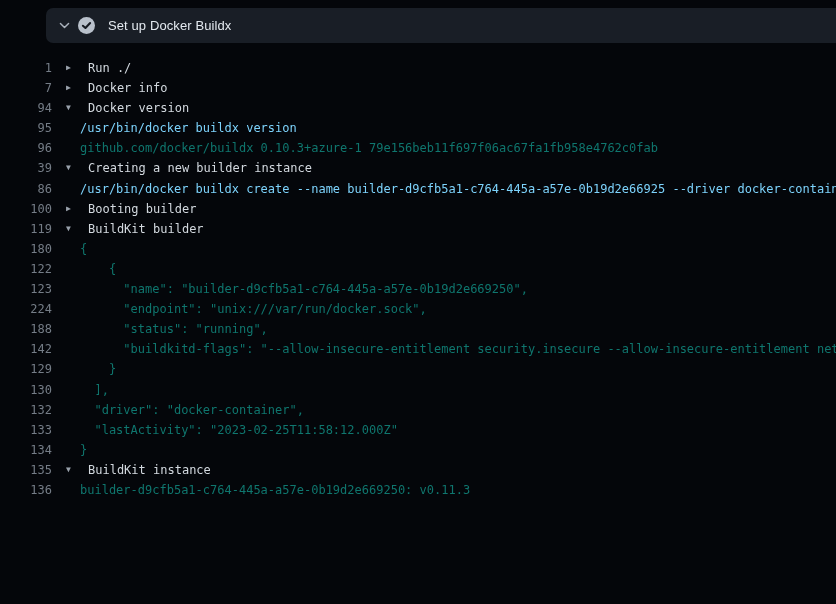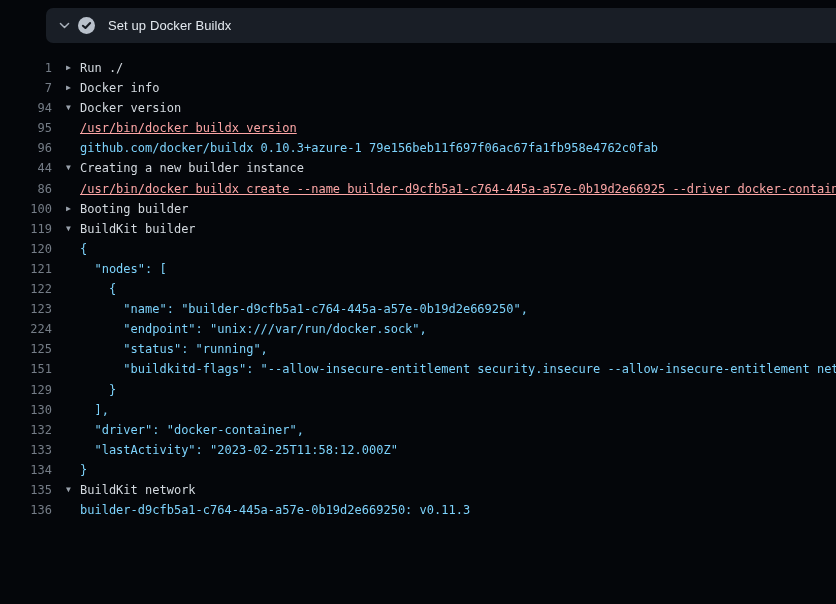--- a/index.html
+++ b/index.html
@@ -31,24 +31,24 @@
   }
   .row{display:flex;height:20.1px;white-space:pre;overflow:hidden;}
   .row .num{
     flex:0 0 52px;width:52px;text-align:right;color:#757d87;
     user-select:none;cursor:pointer;
   }
   .row .marker{
     flex:0 0 14px;width:14px;margin-left:14px;color:#99a1ab;
     font-size:8px;line-height:20.1px;text-align:left;
   }
-  .row .txt{color:#7dd3fc;}
+  .row .txt{color:#0f766e;}
   .row.group{cursor:pointer;}
-  .row.group .txt{color:#d3d9df;}
-  .row.cmd .txt{color:#fca5a5;text-decoration:underline;}
+  .row.group .txt{color:#d3d9df;margin-left:8px;}
+  .row.cmd .txt{color:#7dd3fc;}
 </style>
 </head>
 <body>
 
 <div class="step-header">
   <svg class="chev" viewBox="0 0 16 16" fill="none">
     <path d="M3 5.5 L8 10.5 L13 5.5" stroke="#aab2bc" stroke-width="1.8" stroke-linecap="round" stroke-linejoin="round"></path>
   </svg>
   <span class="check-wrap">
     <svg width="17" height="17" viewBox="0 0 16 16">
@@ -58,31 +58,30 @@
   </span>
   <span class="step-title">Set up Docker Buildx</span>
 </div>
 
 <div class="log" id="log">
     <div class="row group"><span class="num">1</span><span class="marker">▶</span><span class="txt">Run ./</span></div>
     <div class="row group"><span class="num">7</span><span class="marker">▶</span><span class="txt">Docker info</span></div>
     <div class="row group"><span class="num">94</span><span class="marker">▼</span><span class="txt">Docker version</span></div>
     <div class="row cmd"><span class="num">95</span><span class="marker"></span><span class="txt">/usr/bin/docker buildx version</span></div>
     <div class="row out"><span class="num">96</span><span class="marker"></span><span class="txt">github.com/docker/buildx 0.10.3+azure-1 79e156beb11f697f06ac67fa1fb958e4762c0fab</span></div>
-    <div class="row group"><span class="num">44</span><span class="marker">▼</span><span class="txt">Creating a new builder instance</span></div>
+    <div class="row group"><span class="num">39</span><span class="marker">▼</span><span class="txt">Creating a new builder instance</span></div>
     <div class="row cmd"><span class="num">86</span><span class="marker"></span><span class="txt">/usr/bin/docker buildx create --name builder-d9cfb5a1-c764-445a-a57e-0b19d2e66925 --driver docker-container</span></div>
     <div class="row group"><span class="num">100</span><span class="marker">▶</span><span class="txt">Booting builder</span></div>
     <div class="row group"><span class="num">119</span><span class="marker">▼</span><span class="txt">BuildKit builder</span></div>
-    <div class="row out"><span class="num">120</span><span class="marker"></span><span class="txt">{</span></div>
-    <div class="row out"><span class="num">121</span><span class="marker"></span><span class="txt">  "nodes": [</span></div>
+    <div class="row out"><span class="num">180</span><span class="marker"></span><span class="txt">{</span></div>
     <div class="row out"><span class="num">122</span><span class="marker"></span><span class="txt">    {</span></div>
     <div class="row out"><span class="num">123</span><span class="marker"></span><span class="txt">      "name": "builder-d9cfb5a1-c764-445a-a57e-0b19d2e669250",</span></div>
     <div class="row out"><span class="num">224</span><span class="marker"></span><span class="txt">      "endpoint": "unix:///var/run/docker.sock",</span></div>
-    <div class="row out"><span class="num">125</span><span class="marker"></span><span class="txt">      "status": "running",</span></div>
-    <div class="row out"><span class="num">151</span><span class="marker"></span><span class="txt">      "buildkitd-flags": "--allow-insecure-entitlement security.insecure --allow-insecure-entitlement network.host",</span></div>
+    <div class="row out"><span class="num">188</span><span class="marker"></span><span class="txt">      "status": "running",</span></div>
+    <div class="row out"><span class="num">142</span><span class="marker"></span><span class="txt">      "buildkitd-flags": "--allow-insecure-entitlement security.insecure --allow-insecure-entitlement network.host",</span></div>
     <div class="row out"><span class="num">129</span><span class="marker"></span><span class="txt">    }</span></div>
     <div class="row out"><span class="num">130</span><span class="marker"></span><span class="txt">  ],</span></div>
     <div class="row out"><span class="num">132</span><span class="marker"></span><span class="txt">  "driver": "docker-container",</span></div>
     <div class="row out"><span class="num">133</span><span class="marker"></span><span class="txt">  "lastActivity": "2023-02-25T11:58:12.000Z"</span></div>
     <div class="row out"><span class="num">134</span><span class="marker"></span><span class="txt">}</span></div>
-    <div class="row group"><span class="num">135</span><span class="marker">▼</span><span class="txt">BuildKit network</span></div>
+    <div class="row group"><span class="num">135</span><span class="marker">▼</span><span class="txt">BuildKit instance</span></div>
     <div class="row out"><span class="num">136</span><span class="marker"></span><span class="txt">builder-d9cfb5a1-c764-445a-a57e-0b19d2e669250: v0.11.3</span></div>
   </div>
 
 </body></html>

